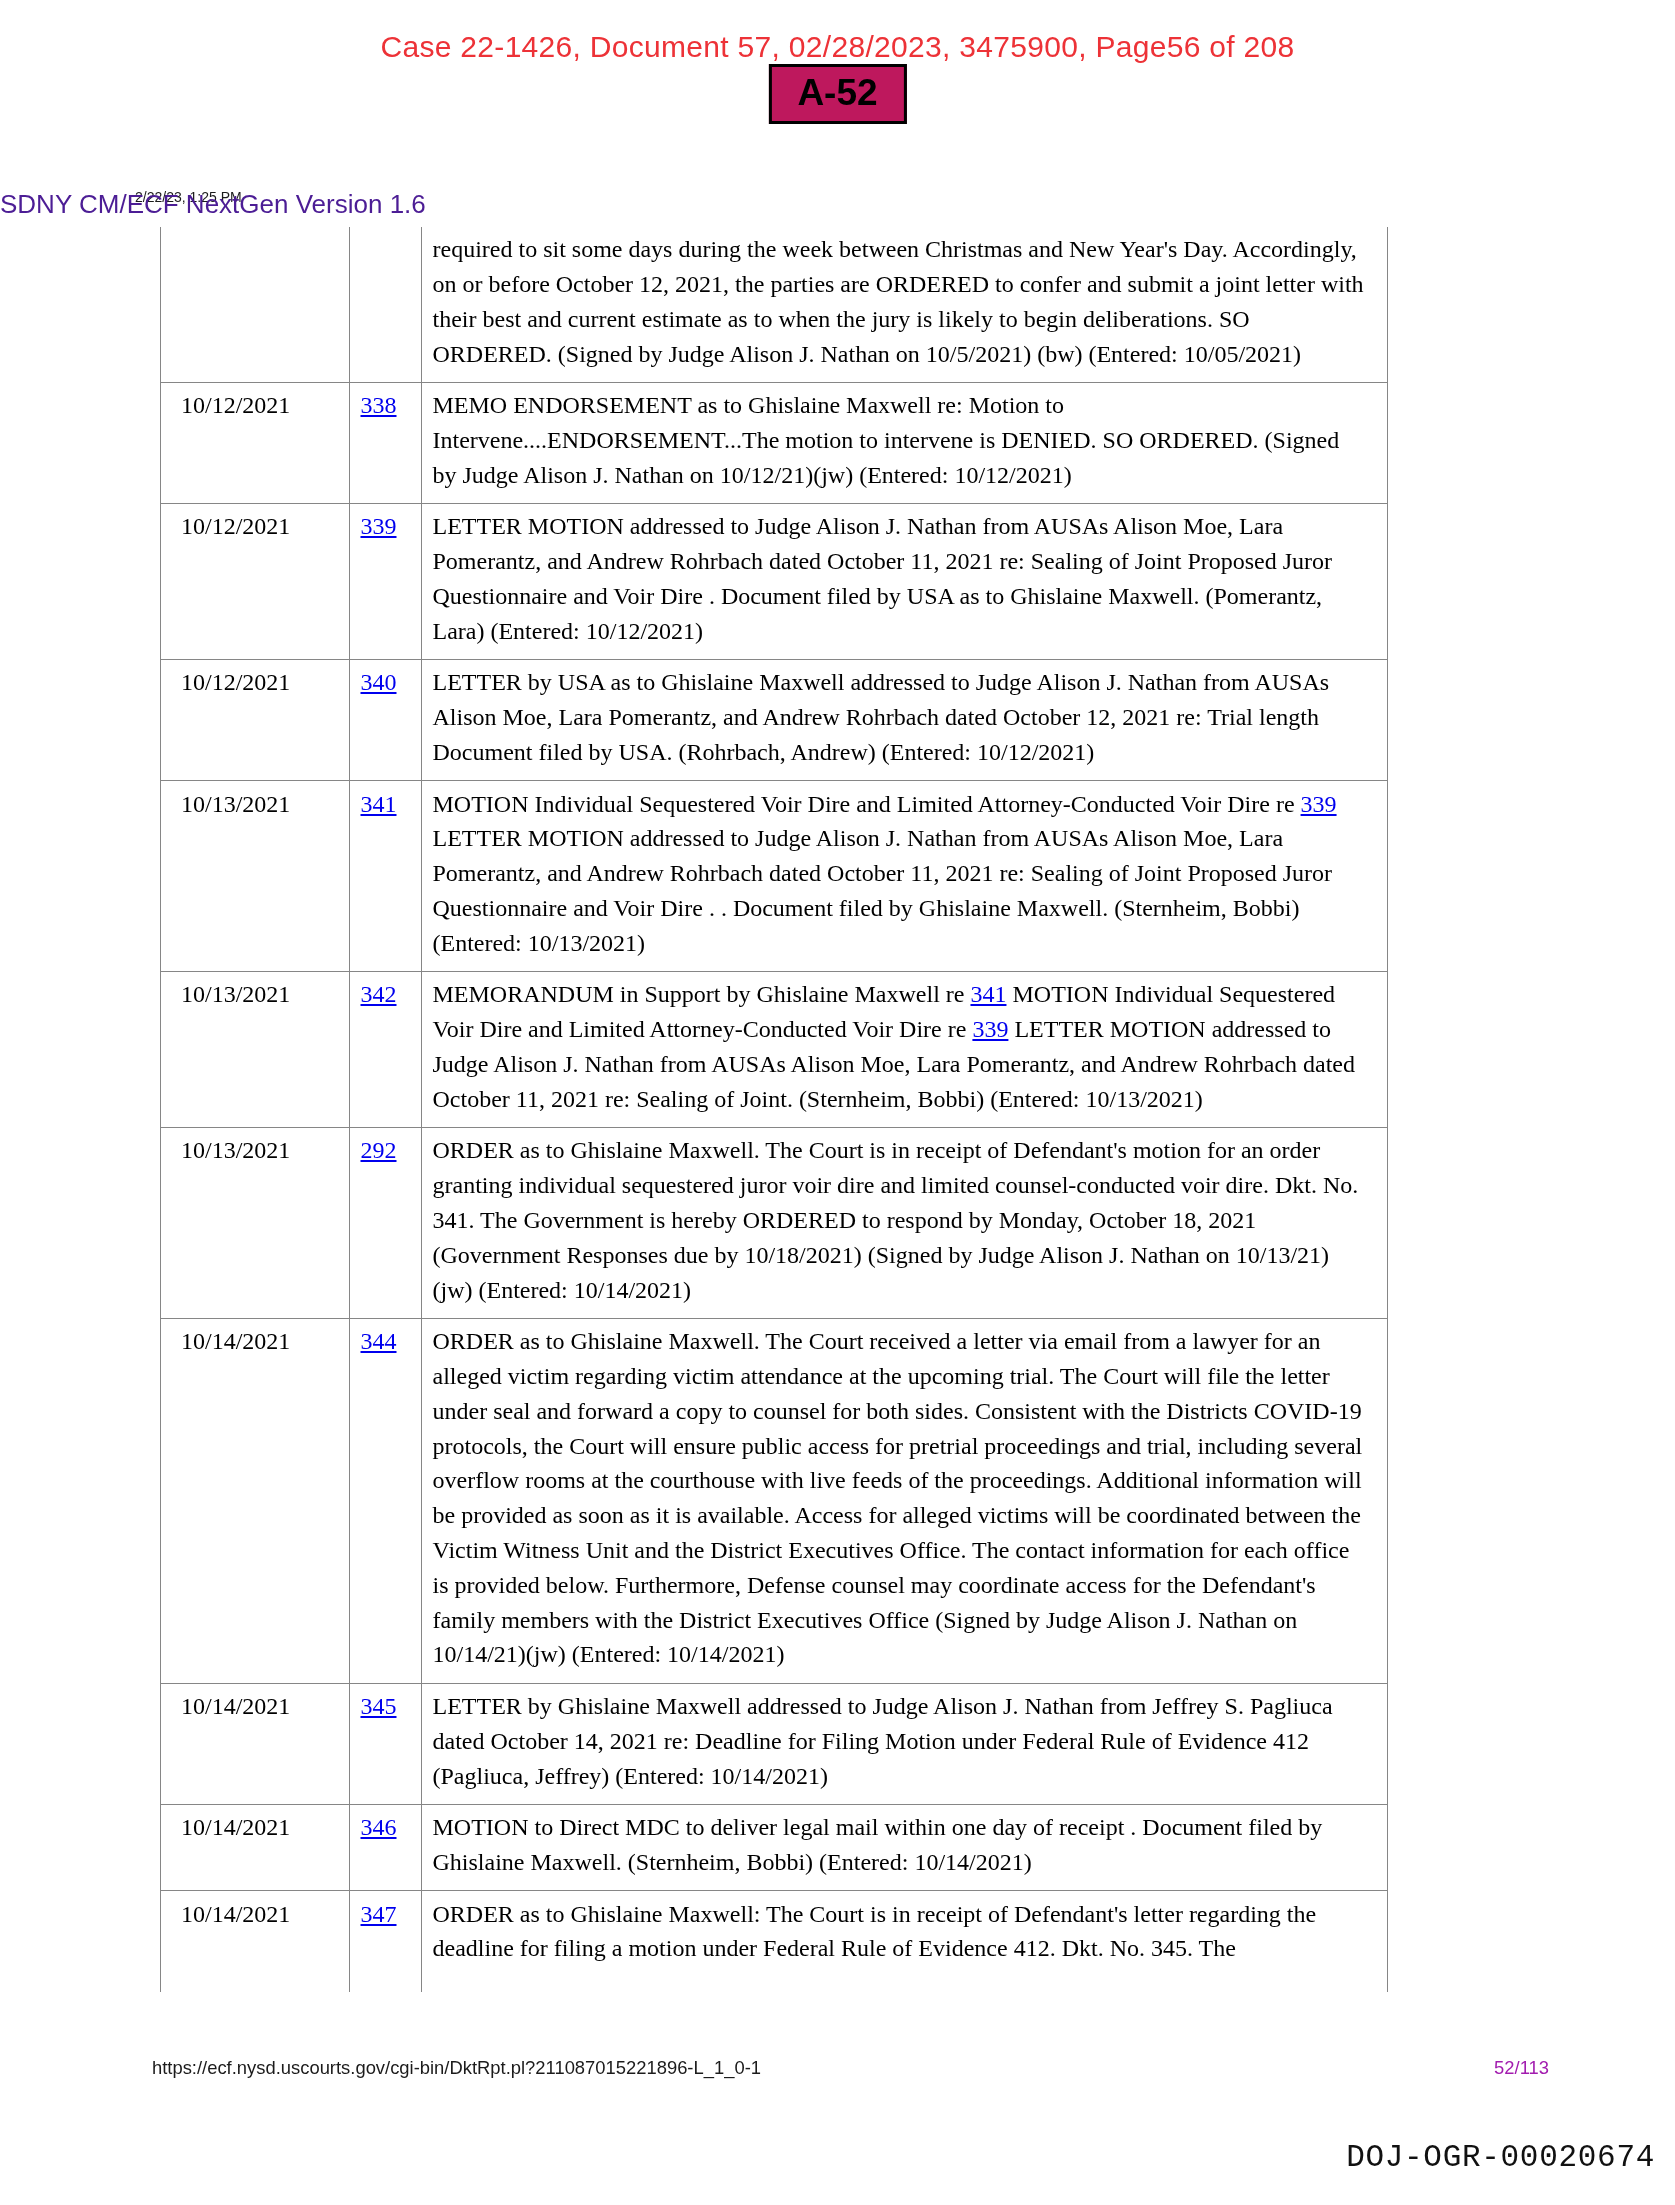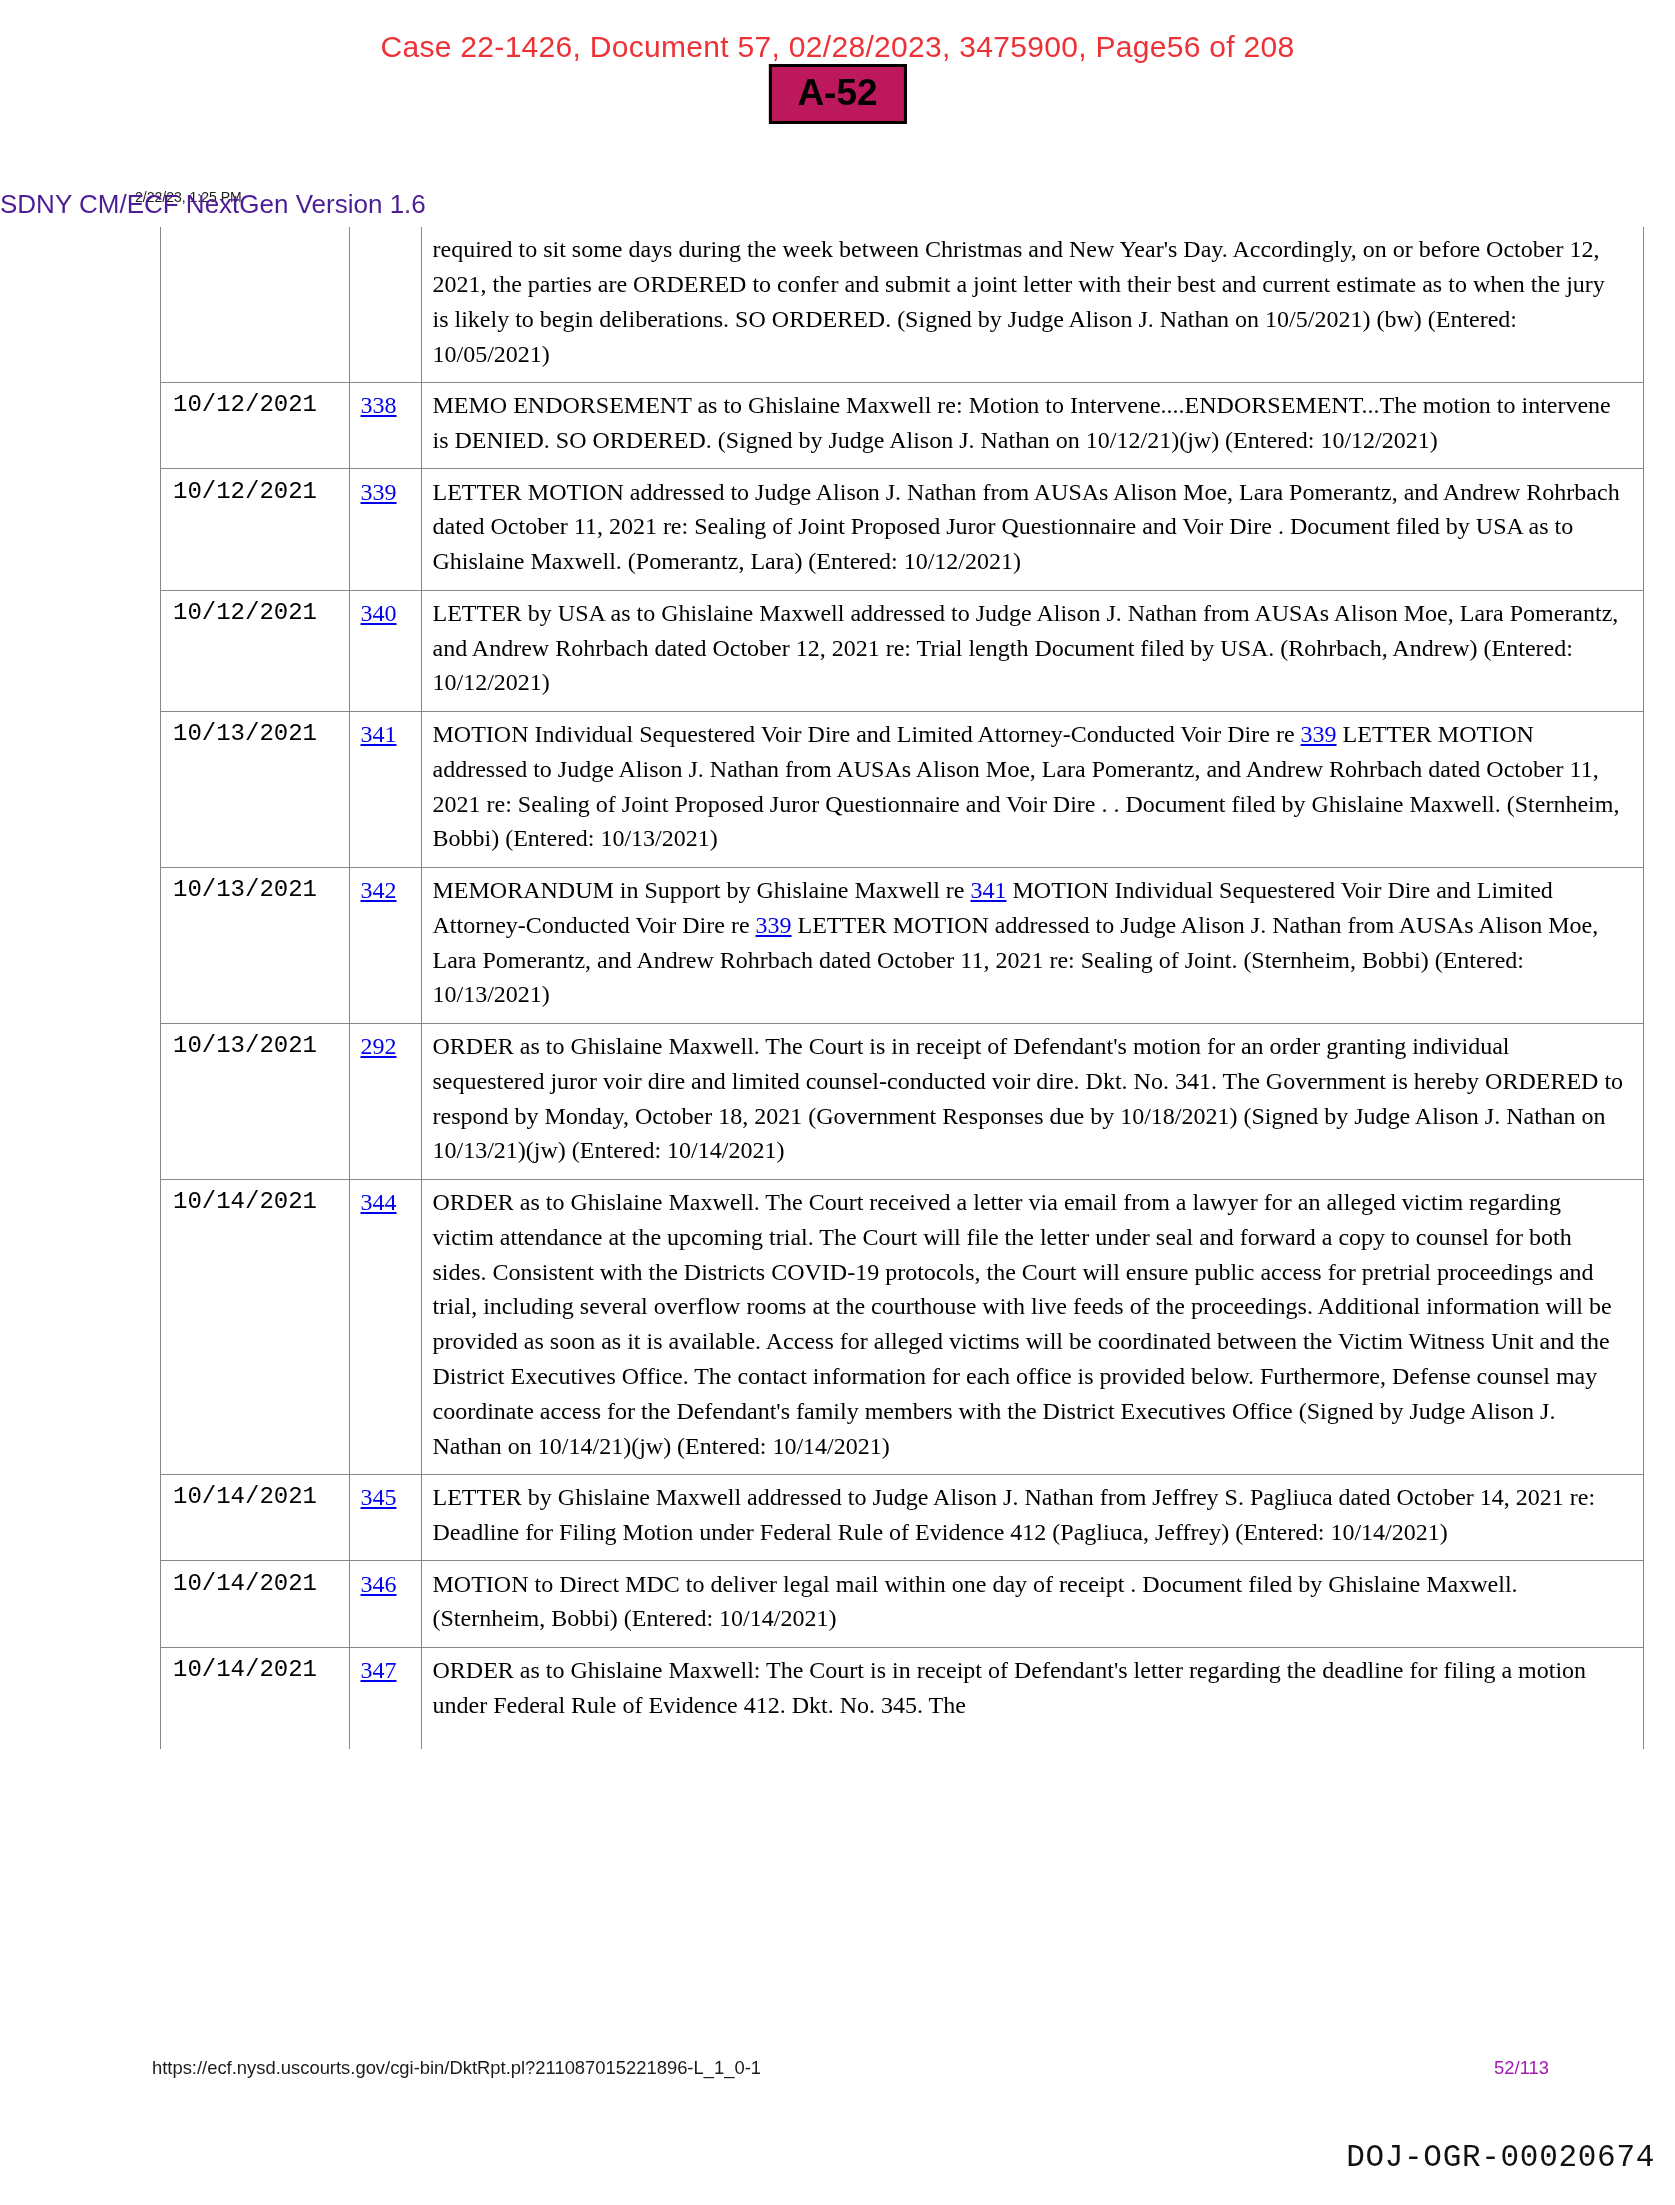--- a/index.html
+++ b/index.html
@@ -55,32 +55,32 @@
     font-family: "Liberation Sans", sans-serif;
     font-size: 26px;
     color: #4c1d95;
   }
 
   
   table.docket {
     position: absolute;
     top: 227px;
     left: 160px;
-    width: 1484px;
+    width: 1228px;
     border-collapse: collapse;
     font-family: "Liberation Serif", serif;
     font-size: 24px;
     line-height: 1.45;
   }
   table.docket td {
     border: 1.3px solid var(--border-gray, #868686);
     vertical-align: top;
     padding: 5.3px 6.6px 10.5px 10.5px;
   }
-  table.docket td.c-date { width: 189px; padding-left: 12px; white-space: nowrap; font-family: Liberation Mono, monospace; }
+  table.docket td.c-date { width: 189px; padding-left: 20px; white-space: nowrap; }
   table.docket td.c-num  { width: 72px; text-align: left; }
   table.docket td.c-desc { padding-right: 18.4px; }
   table.docket tr:first-child td { border-top: none; }
   table.docket tr:last-child td { border-bottom: none; padding-bottom: 26px; }
   a.doc-link, a.inline-link {
     color: var(--link-blue, #0000ee);
     text-decoration: underline;
   }
 
   

